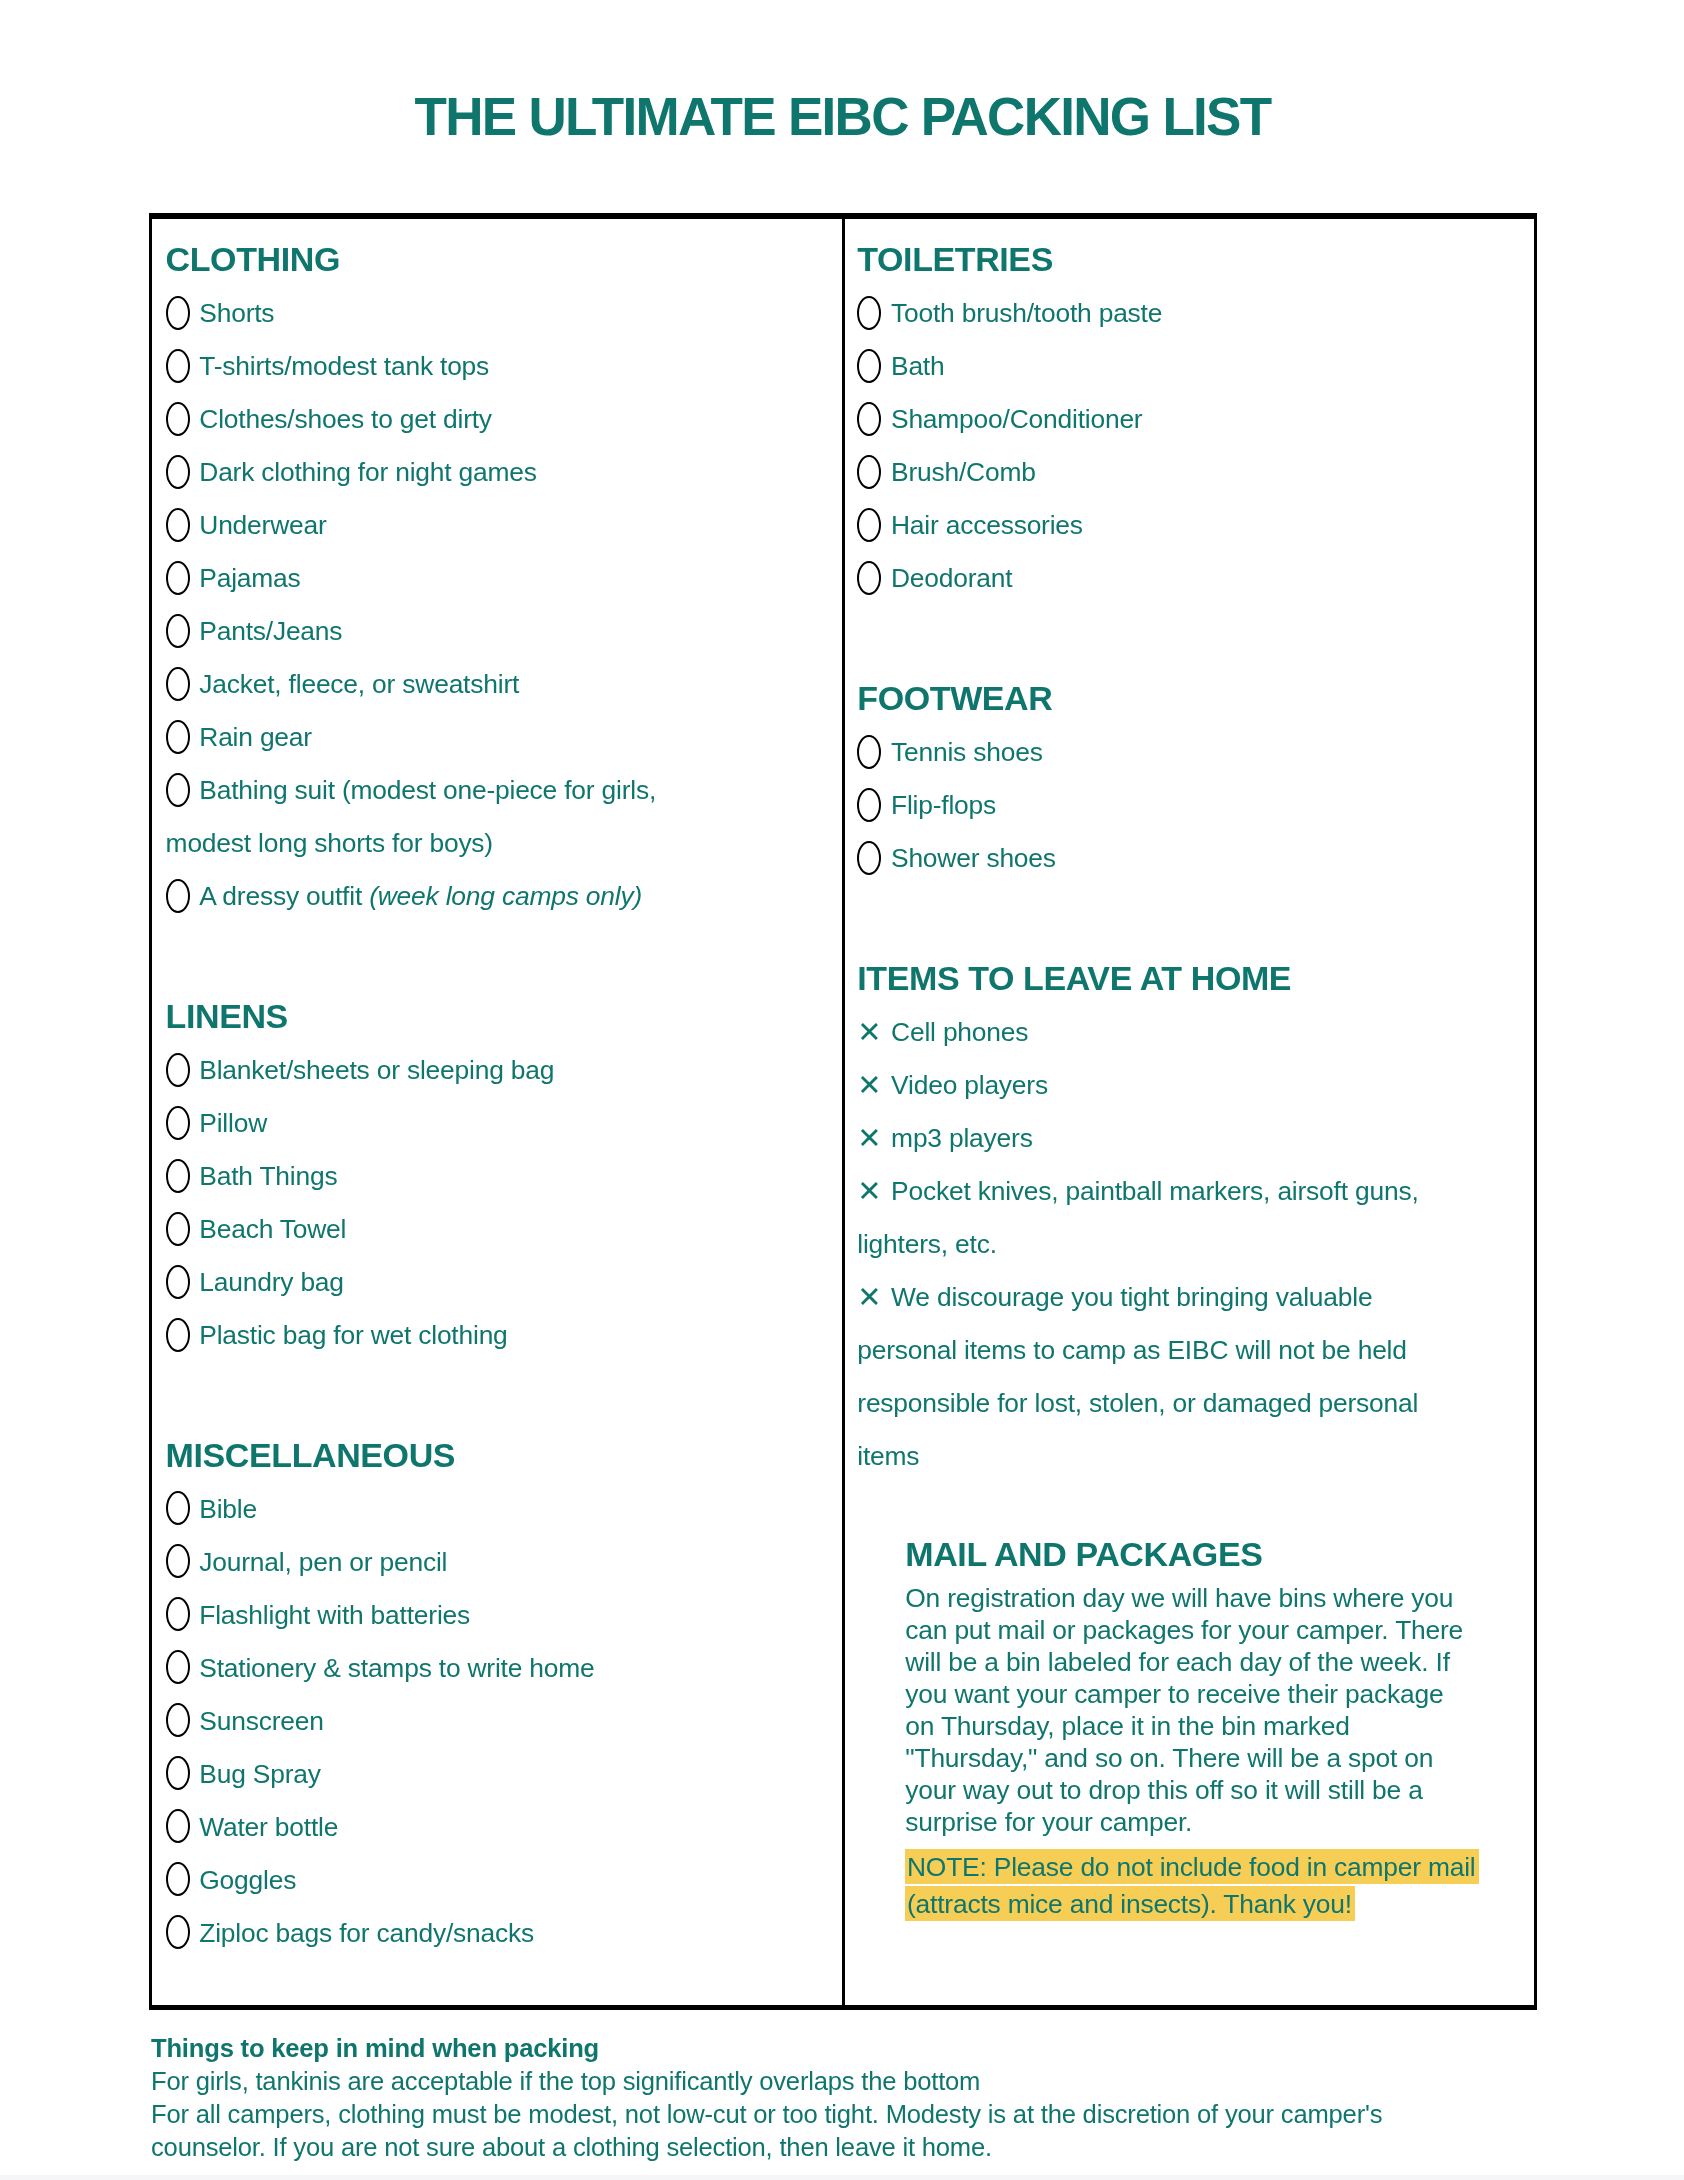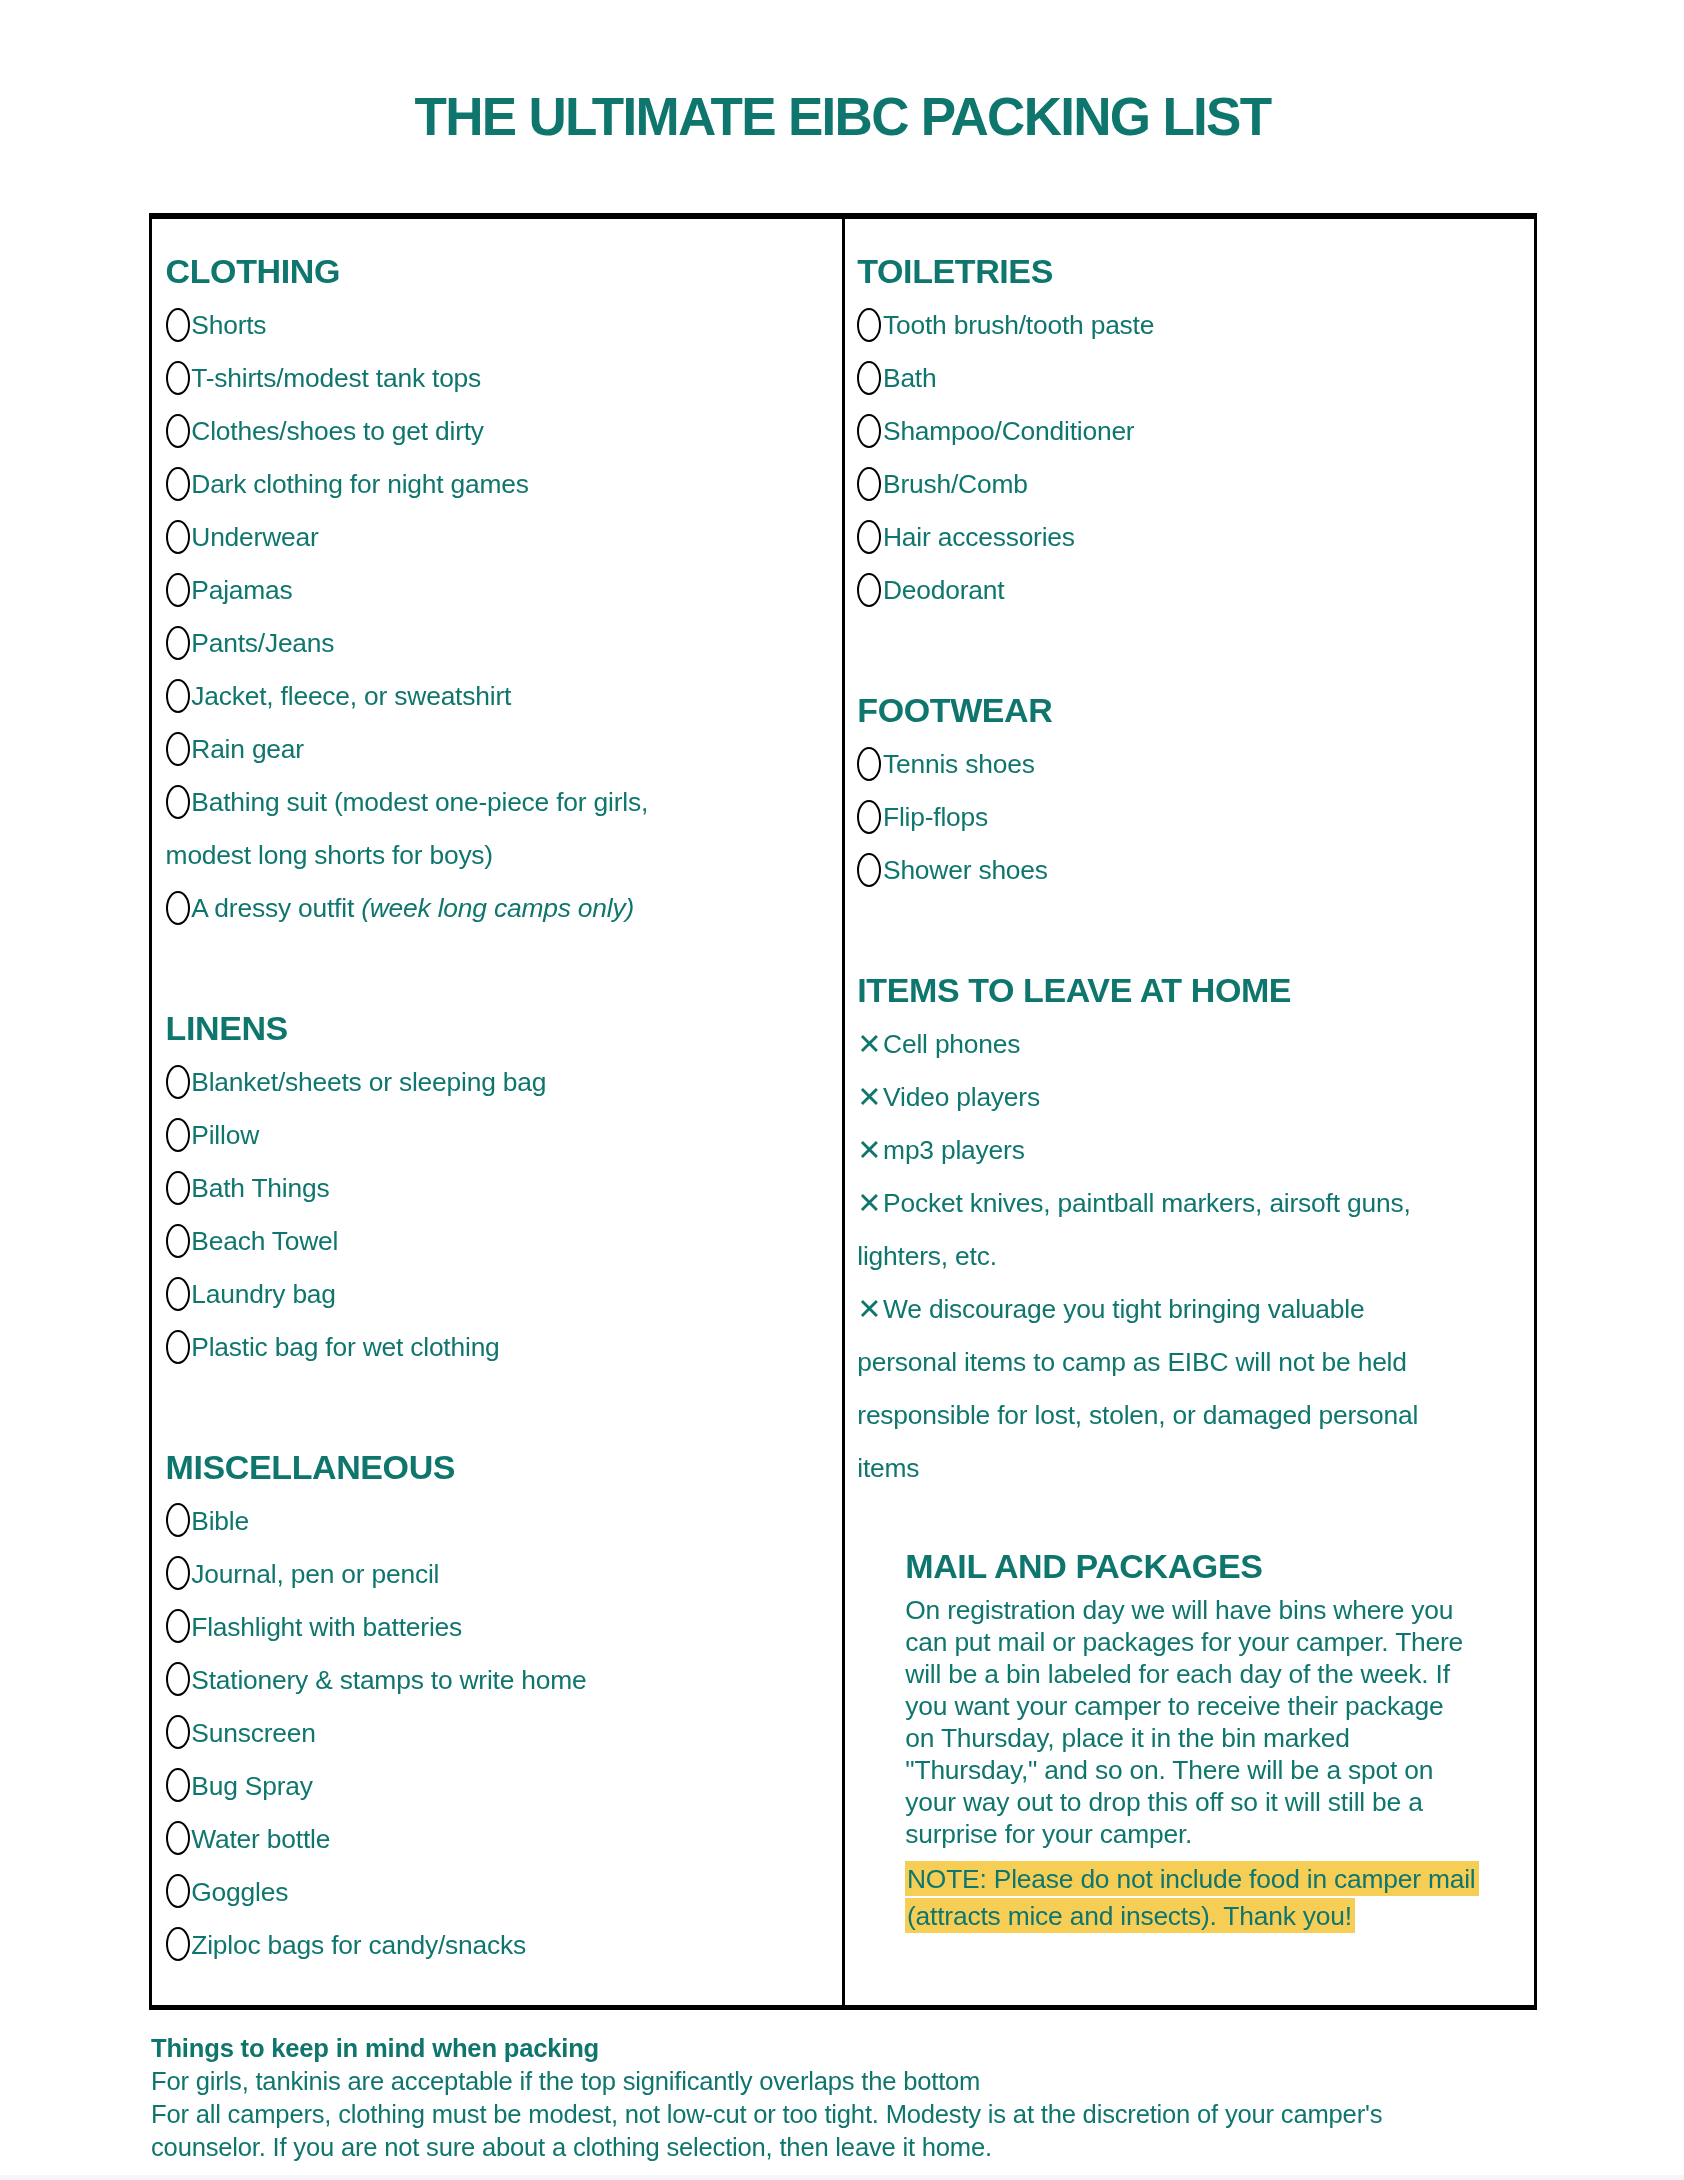--- a/index.html
+++ b/index.html
@@ -34,36 +34,36 @@
   .col{
     flex:1 1 0;
     box-sizing:border-box;
     padding:20.4px 8.5px 0 13.6px;
   }
   .col-right{
     border-left:3.4px solid #000;
     padding-left:12px;
   }
   .section{margin-top:73px;}
-  .section:first-child{margin-top:12px;}
+  .section:first-child{margin-top:0;}
   .section.has-paragraph{margin-top:51px;margin-left:48px;}
   .sec-heading{
     margin:0 0 6.8px 0;
     font-size:34px;
     font-weight:bold;
     line-height:41px;
     letter-spacing:-0.4px;
   }
   .item-list{list-style:none;margin:0;padding:0;}
   .item{
     font-size:26.4px;
     line-height:53px;
     letter-spacing:-0.2px;
   }
-  .item-text{white-space:pre-line;}
+  .item-text{white-space:pre-line;padding-left:8px;}
   .item-text i{font-style:italic;}
   .circle-bullet{
     display:inline-block;
     width:24px;height:34px;
     border:2.6px solid #000;
     border-radius:50%;
     box-sizing:border-box;
     vertical-align:-7.7px;
     margin-right:1.7px;
   }

